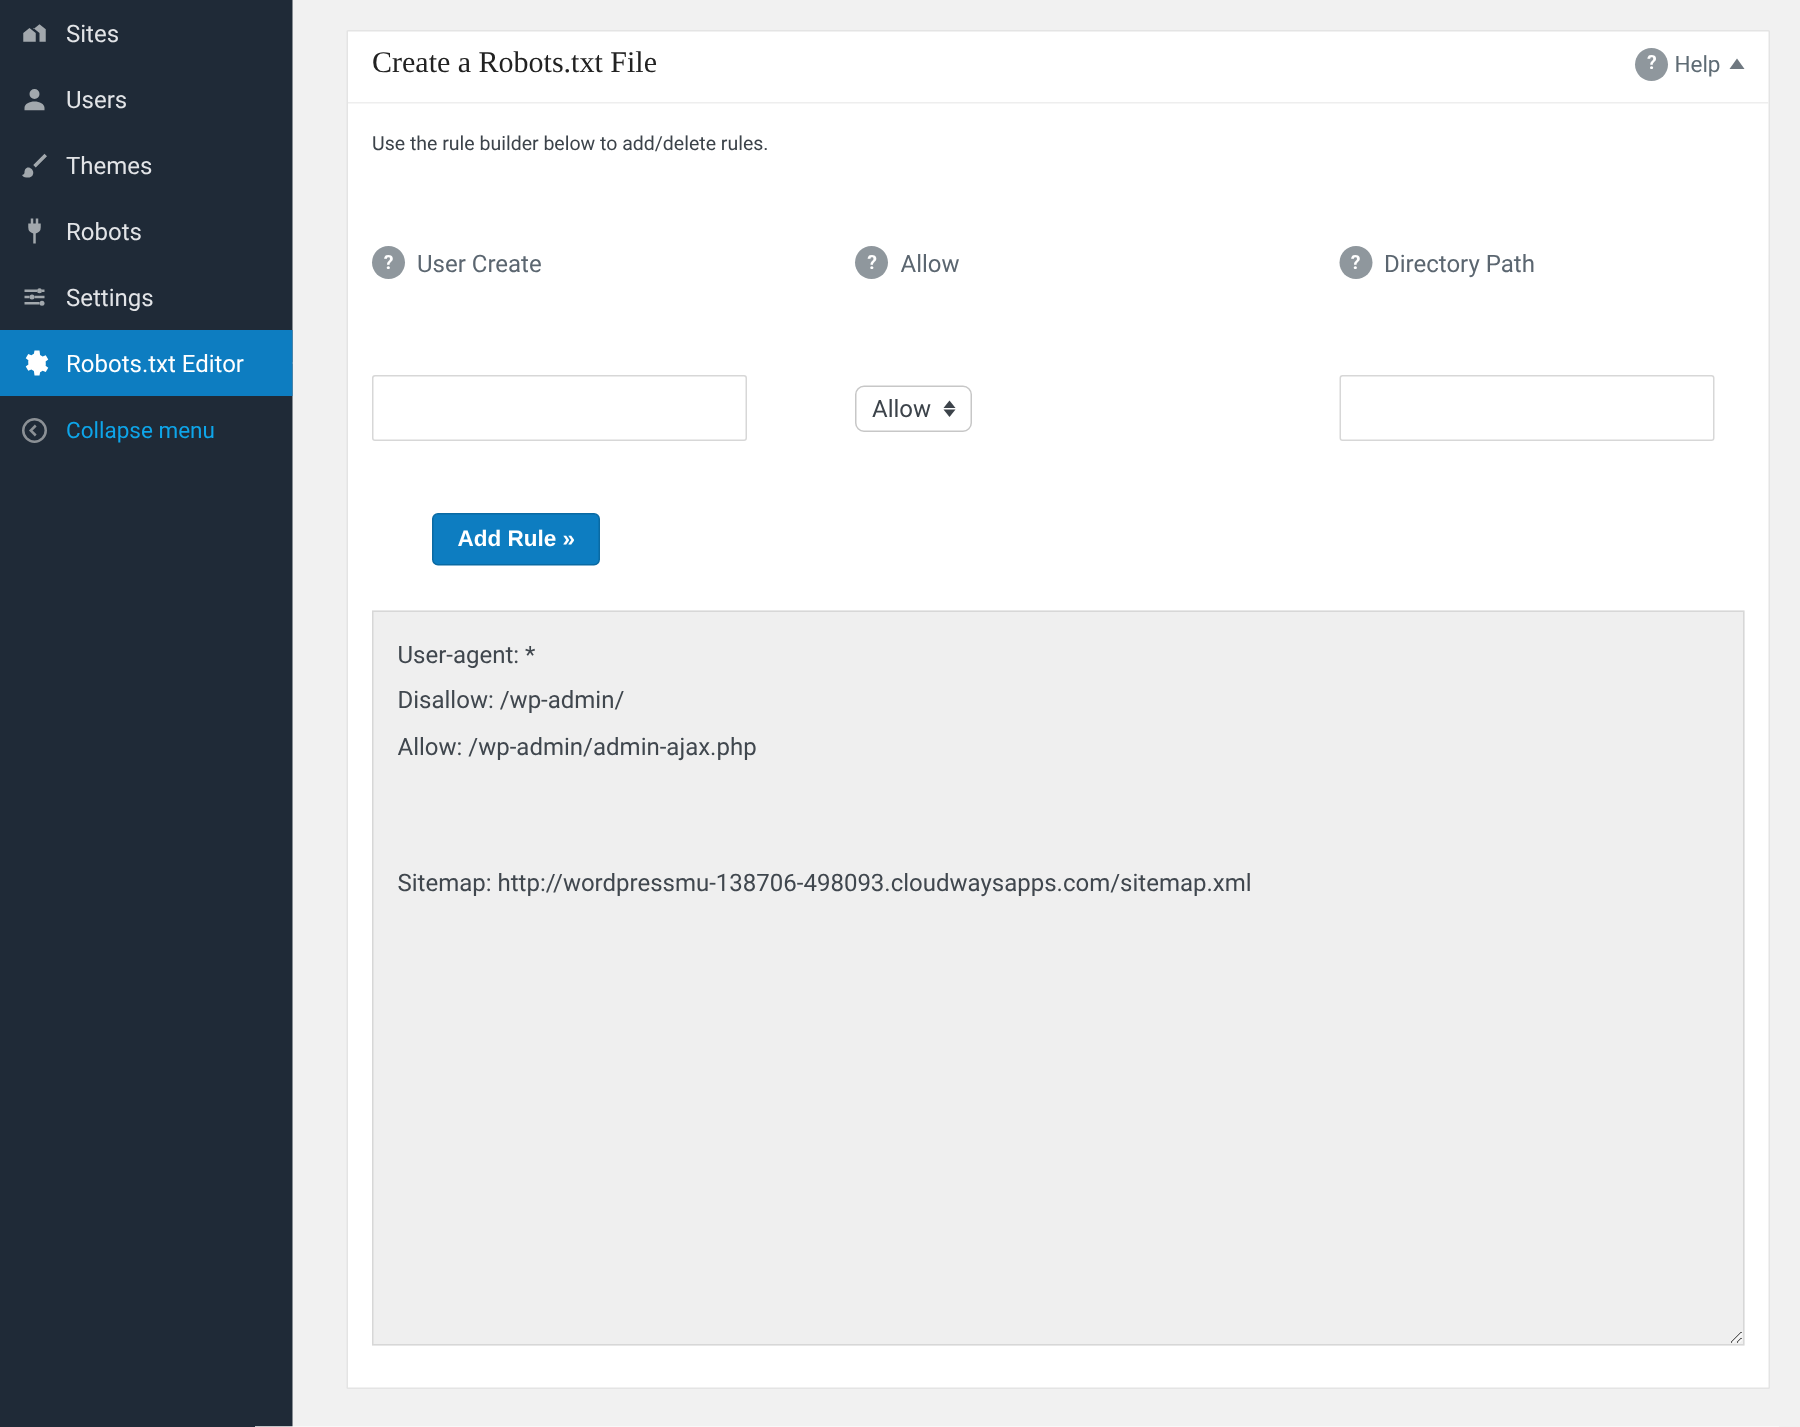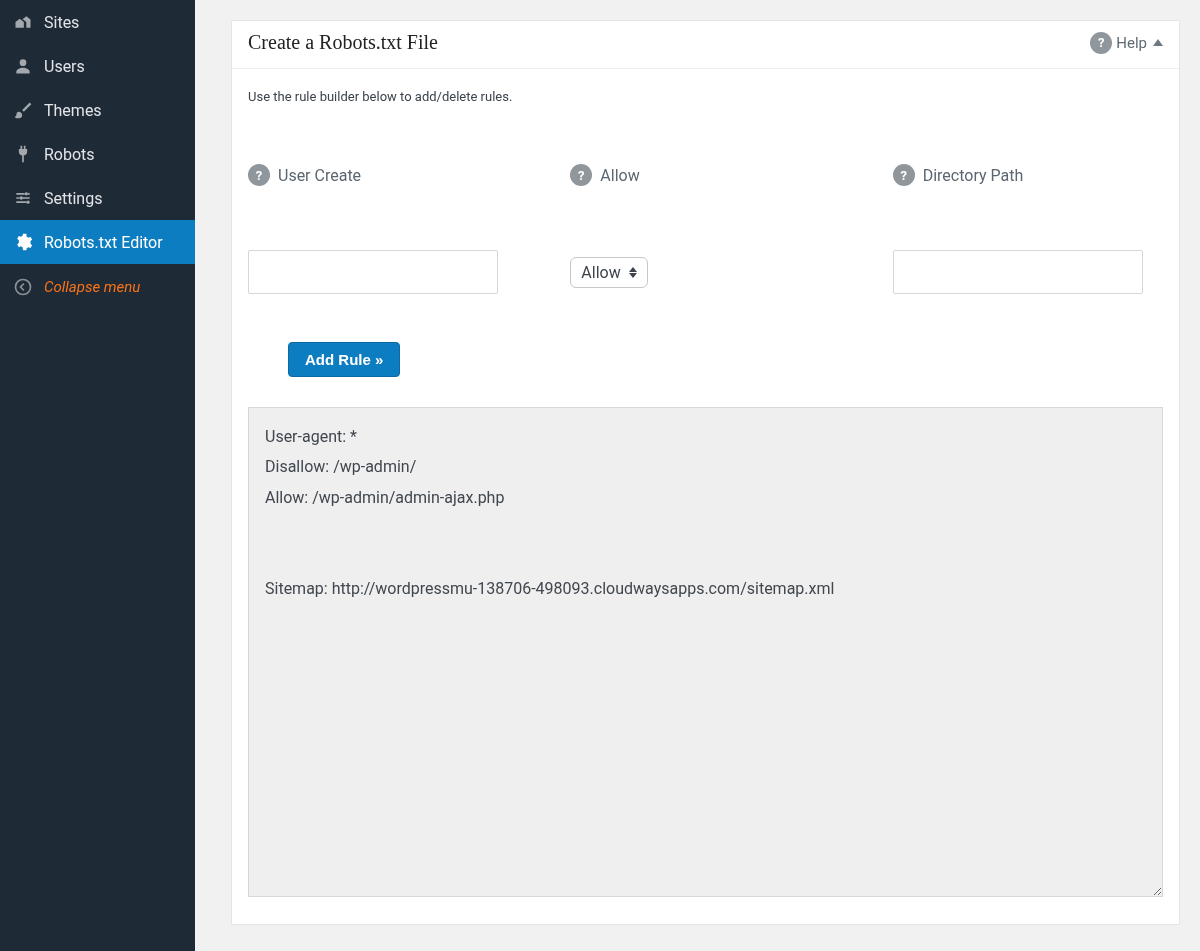--- a/index.html
+++ b/index.html
@@ -46,21 +46,21 @@
   }
   .menu-icon {
     width: 22px; height: 22px;
     display: inline-flex;
     align-items: center;
     justify-content: center;
     flex-shrink: 0;
   }
   .menu-icon svg { width: 20px; height: 20px; fill: #a2a8ad; }
   .menu-item.active .menu-icon svg { fill: #fff; }
-  .menu-item.collapse { color: #f97316; font-size: 15px; padding-top: 12px; font-style: italic; }
+  .menu-item.collapse { color: #0ea5e9; font-size: 15px; padding-top: 12px; }
   .menu-item.collapse .menu-icon svg { fill: #8b9095; }
 
   
   .admin-main {
     flex: 1;
     padding: 20px 20px 20px 36px;
     overflow: auto;
     border-radius: 30px;
   }
   .panel {

